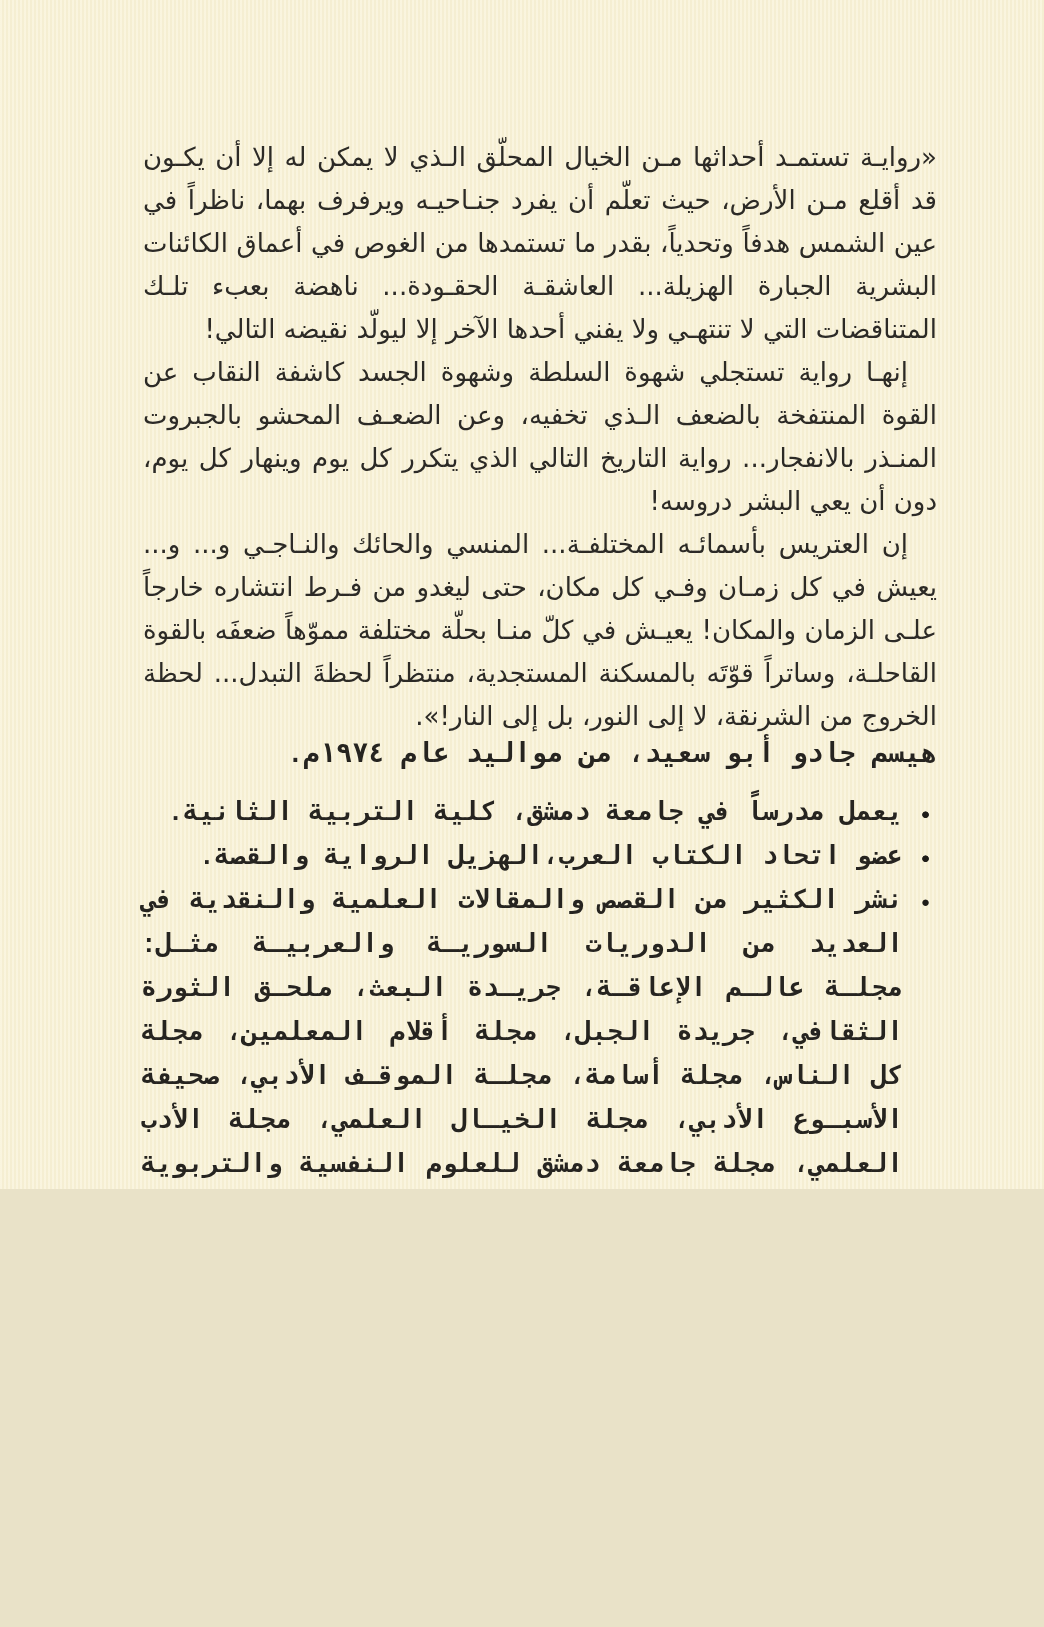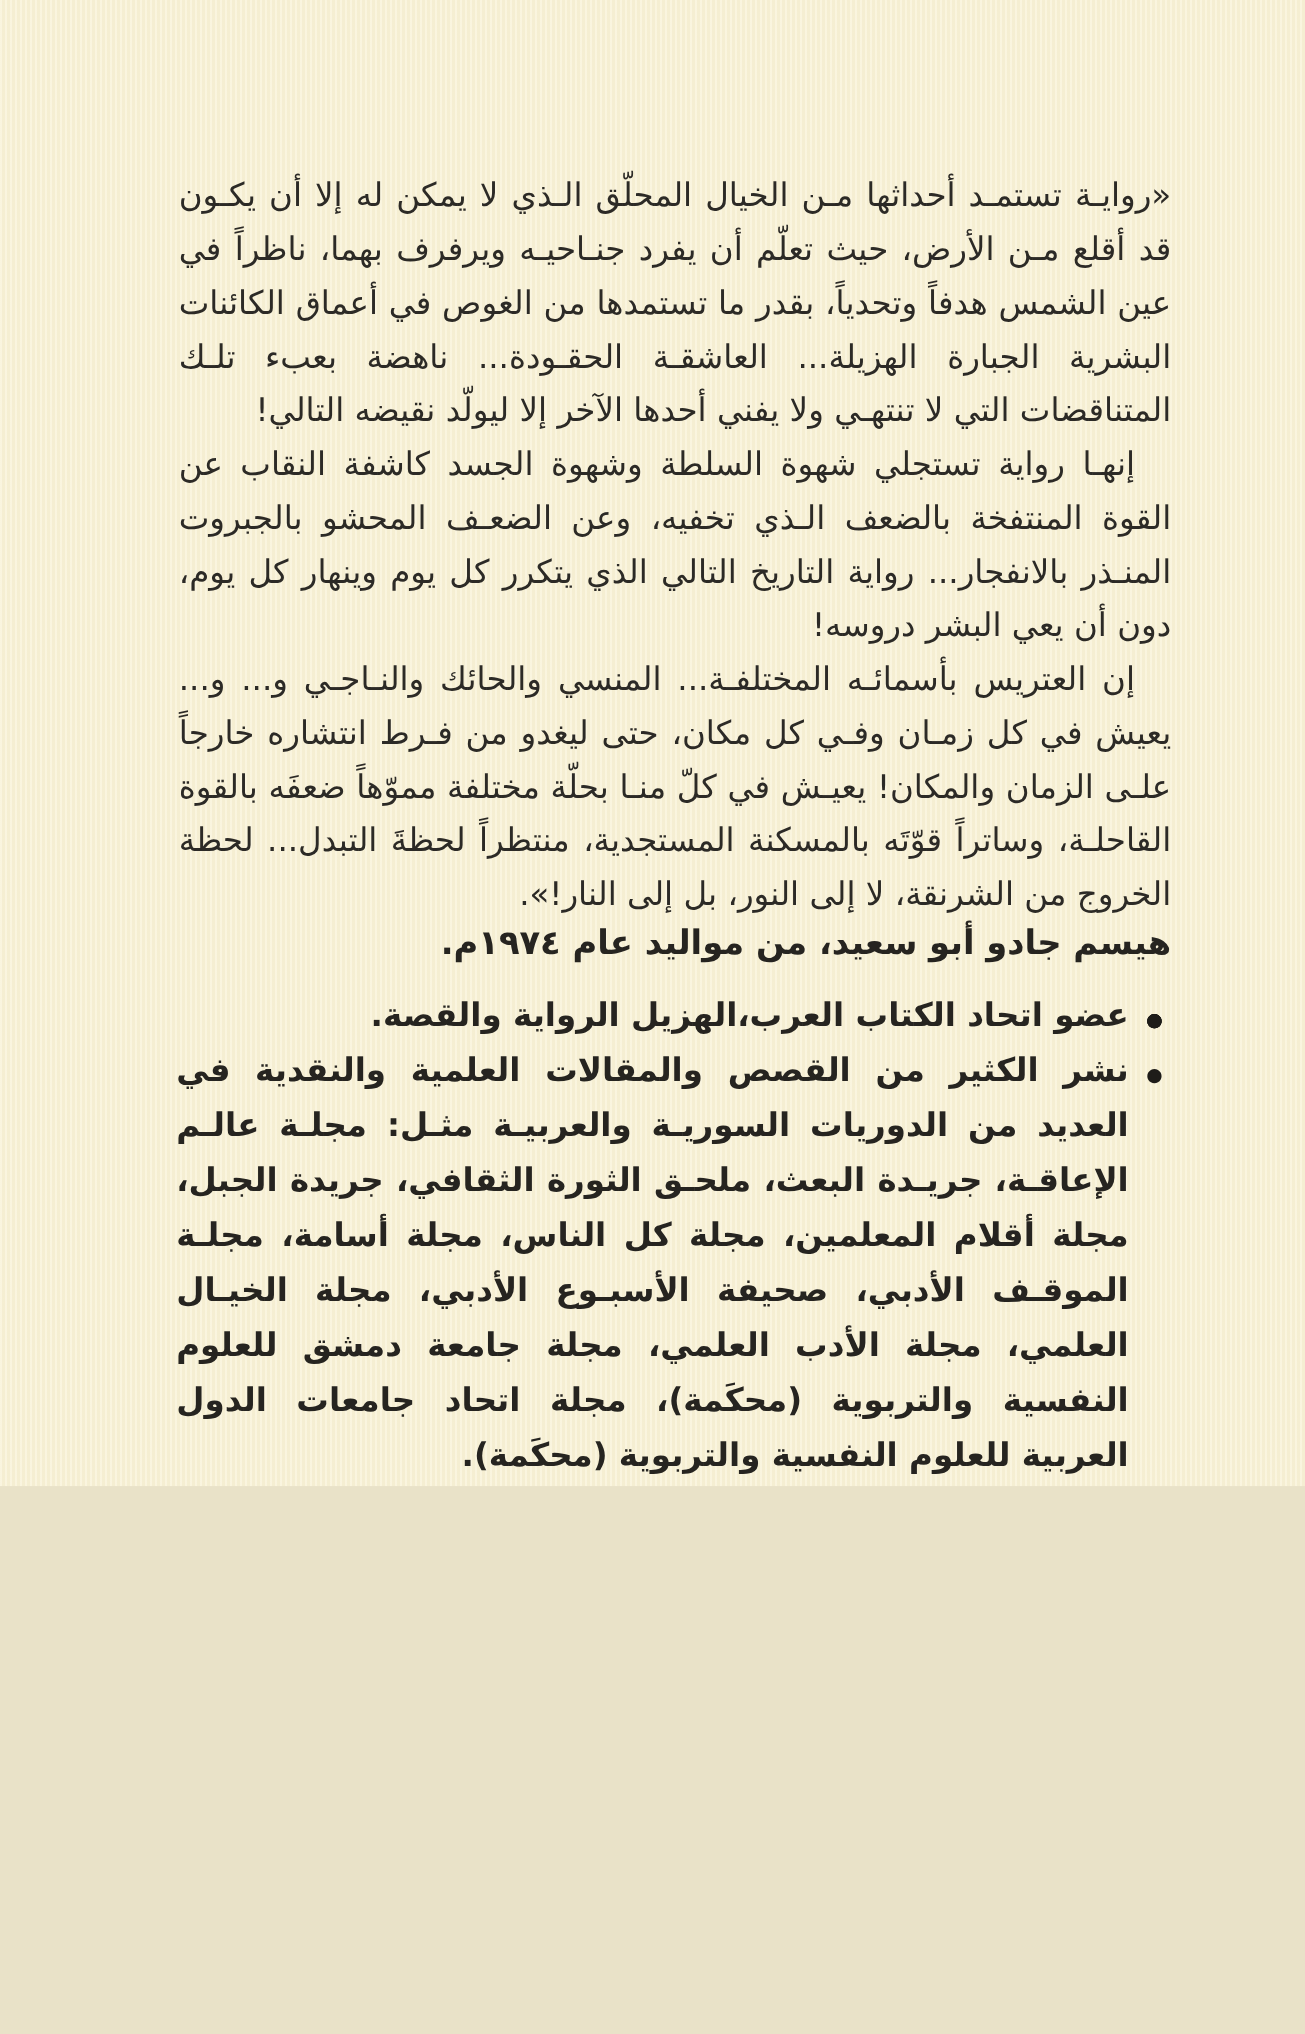--- a/index.html
+++ b/index.html
@@ -22,20 +22,21 @@
     font-weight:400;
   }
   .quote-block p{margin:0;}
   .quote-block p.indent{text-indent:29px;}
   .bio-section{
     position:absolute;
     top:733px;right:107px;width:796px;
     font-size:26px;line-height:44px;
     font-weight:700;
     color:#262420;
+    font-family:Liberation Mono, monospace;
   }
   .author-heading{margin:0;font-size:27px;font-weight:700;}
   .bio-list{margin:14px 0 0;padding:0;list-style:none;}
   .bio-list li{
     position:relative;
     padding-right:34px;
     margin:0;
     text-align:justify;
   }
   .bio-list li .bullet-dot{
@@ -76,20 +77,21 @@
   </div>
 
   <div class="bio-section">
     <p class="author-heading">هيسم جادو أبو سعيد، من مواليد عام ١٩٧٤م.</p>
     <ul class="bio-list">
       <li>
         <span class="bullet-dot">●</span>
       </li>
       <li>
         <span class="bullet-dot">●</span>
+        <span>يعمل مدرساً في جامعة دمشق، كلية التربية الثانية.</span>
       </li>
       <li>
         <span class="bullet-dot">●</span>
       </li>
       <li>
         <span class="bullet-dot">●</span>
         <span>عضو اتحاد الكتاب العرب،الهزيل الرواية والقصة.</span>
       </li>
       <li>
         <span class="bullet-dot">●</span>

